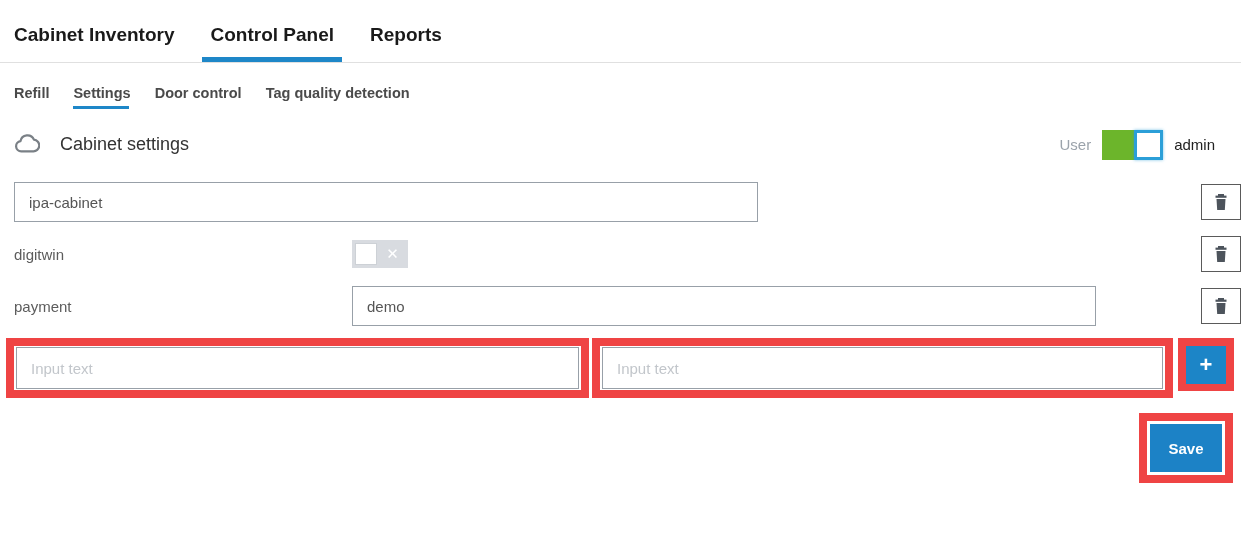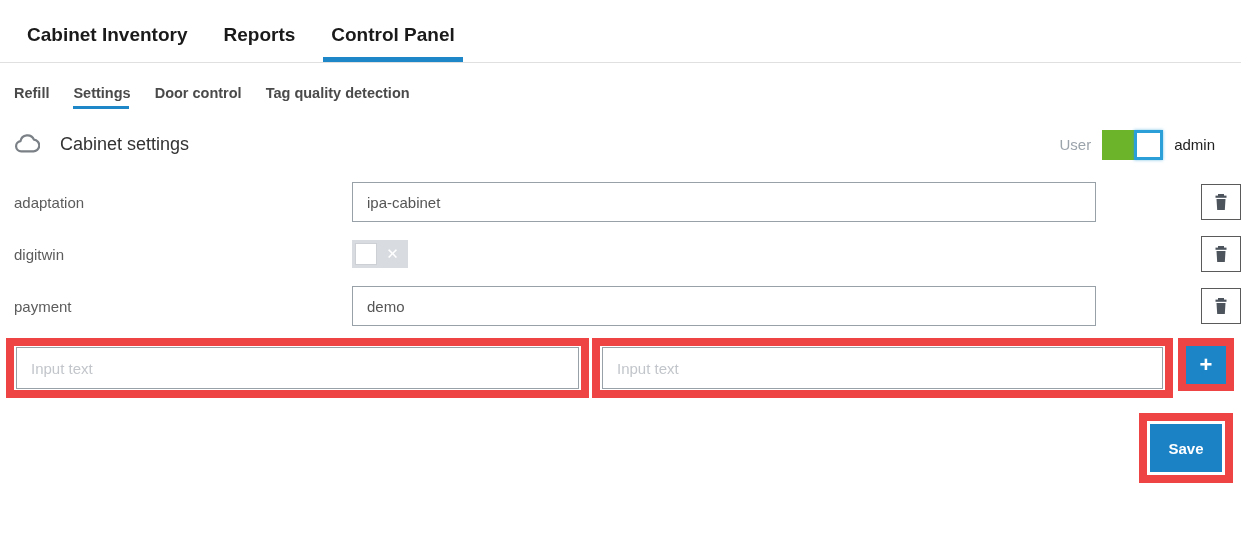--- a/index.html
+++ b/index.html
@@ -2,21 +2,21 @@
 <html><head>
 <meta charset="utf-8">
 <style>
   * { margin:0; padding:0; box-sizing:border-box; }
   html,body { background:#fff; }
   body {
     width:1241px; height:537px; position:relative; overflow:hidden;
     font-family:"Liberation Sans","DejaVu Sans",sans-serif;
   }
   
-  .topbar { display:flex; gap:36px; padding:24px 0 0 27px; border-bottom:1px solid #e0e0e0; }
+  .topbar { display:flex; gap:36px; padding:24px 0 0 14px; border-bottom:1px solid #e0e0e0; }
   .toptab { font-size:19px; font-weight:bold; color:#1a1a1a; padding-bottom:16px; position:relative; cursor:pointer; white-space:nowrap; }
   .toptab.active::after { content:""; position:absolute; left:-8px; right:-8px; bottom:0; height:5px; background:#1e87c8; }
   
   .subtabs { display:flex; gap:24px; margin:22px 0 0 14px; }
   .subtab { font-size:14.5px; font-weight:bold; color:#4a4a4a; position:relative; cursor:pointer; white-space:nowrap; }
   .subtab.active::after { content:""; position:absolute; left:0; right:2px; bottom:-8px; height:3px; background:#1e87c8; }
   
   .sect-header { display:flex; align-items:center; justify-content:space-between; margin:28px 26px 0 14px; height:31px; }
   .sect-left { display:flex; gap:20px; }
   .sect-title { font-size:18px; color:#333; }
@@ -65,22 +65,22 @@
   .save-btn {
     width:72px; height:48px; background:#1c82c6; color:#fff; border:none; cursor:pointer;
     font-size:15px; font-weight:bold; font-family:"Liberation Sans","DejaVu Sans",sans-serif;
   }
 </style>
 </head>
 <body>
 
 <div class="topbar">
   <div class="toptab">Cabinet Inventory</div>
+  <div class="toptab active">Control Panel</div>
   <div class="toptab">Reports</div>
-  <div class="toptab active">Control Panel</div>
 </div>
 
 <div class="subtabs">
   <div class="subtab">Refill</div>
   <div class="subtab active">Settings</div>
   <div class="subtab">Door control</div>
   <div class="subtab">Tag quality detection</div>
 </div>
 
 <div class="sect-header">
@@ -98,21 +98,20 @@
       <div class="on-half"></div>
       <div class="knob"></div>
     </div>
     <span class="admin-label">admin</span>
   </div>
 </div>
 
 <div class="form">
 
   <div class="frow">
-    <div class="flabel">adaptation</div>
     <input class="ftext" type="text" value="ipa-cabinet" style="">
     <div class="field-spacer"></div>
     <button class="trash-btn">
       <span style="display:flex;">
         <svg width="14" height="16" viewBox="0 0 14 16">
           <rect x="4" y="0" width="6" height="2" fill="#4d545c"></rect>
           <rect x="1.5" y="1.6" width="11" height="2.2" fill="#4d545c"></rect>
           <path d="M2.5 5 h9 l-0.7 11 h-7.6 z" fill="#4d545c"></path>
         </svg>
       </span>

